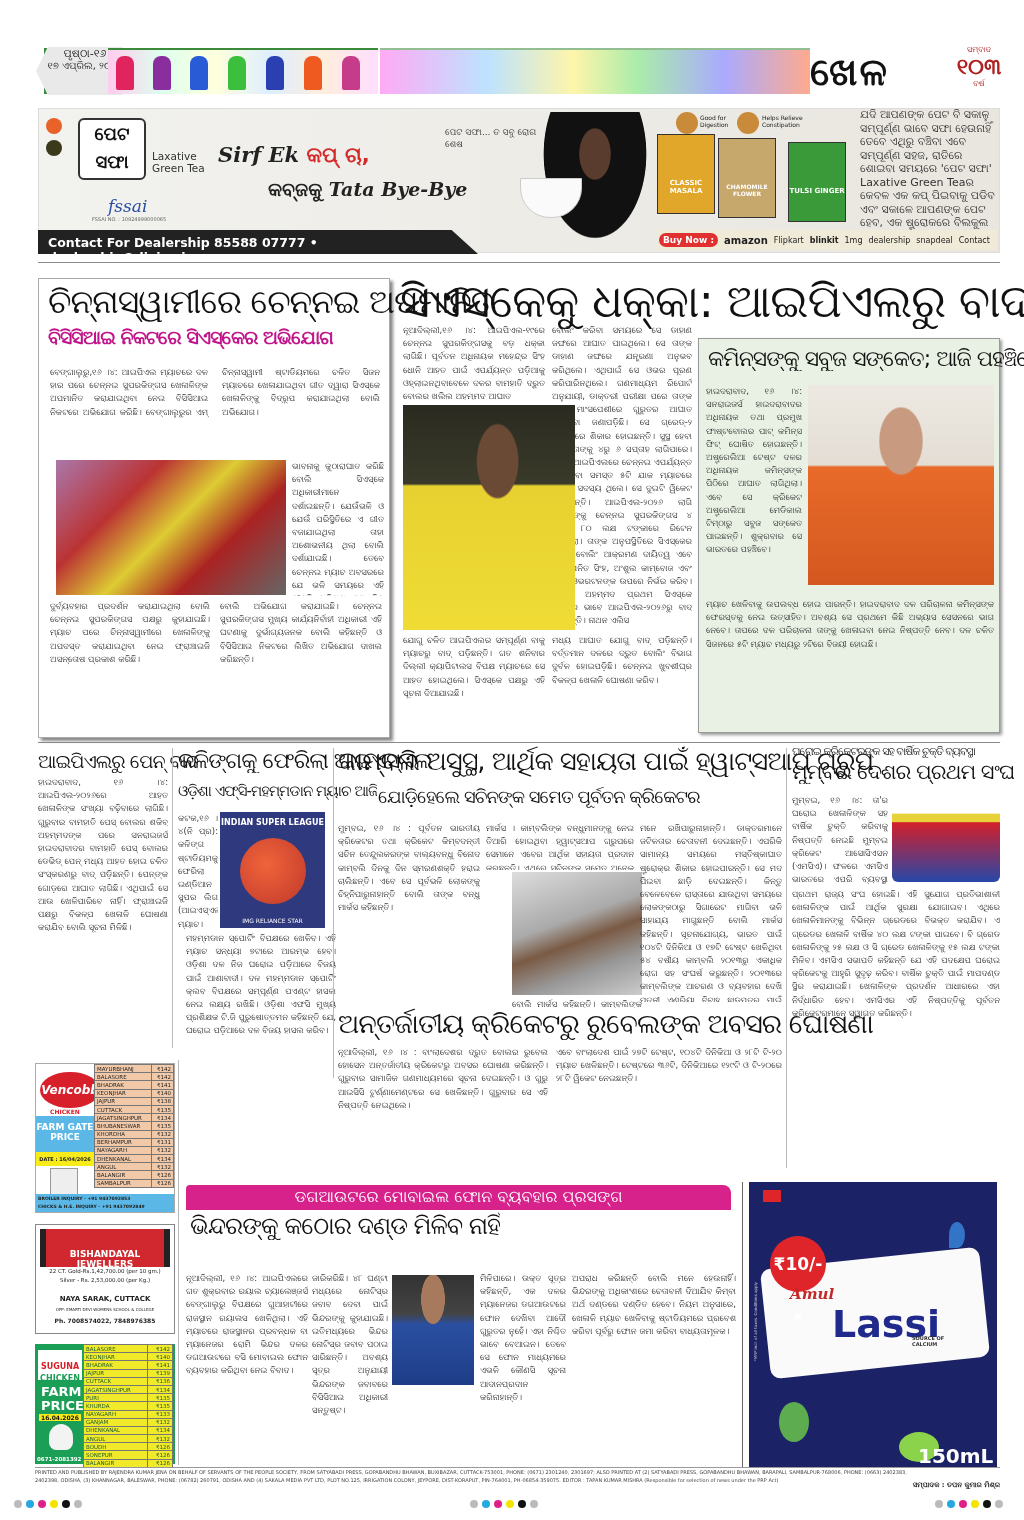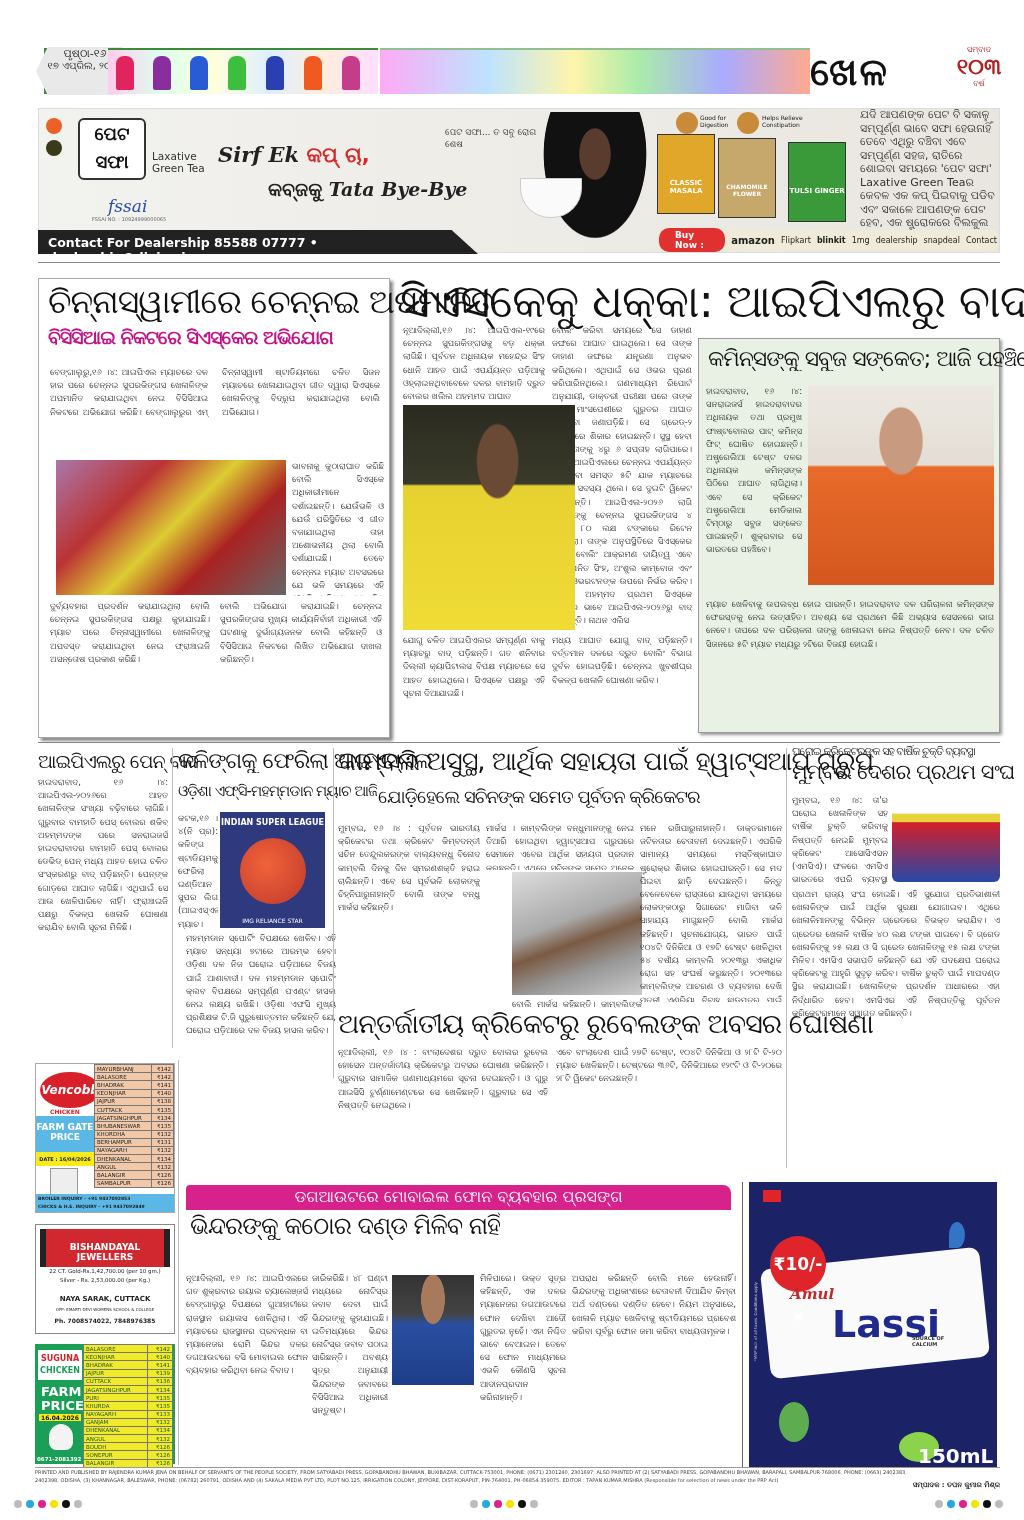--- a/index.html
+++ b/index.html
@@ -26,21 +26,21 @@
 #ad-fssaino{left:92px;top:216px;font-size:5px;color:#666}
 #ad-tag1{left:218px;top:142px;font-size:21px;font-style:italic;font-weight:bold;font-family:"DejaVu Serif",serif;color:#222}
 #ad-tag1 .red{color:#d32a2a;font-style:normal;font-family:"DejaVu Sans",sans-serif}
 #ad-tag2{left:268px;top:178px;font-size:19px;font-style:italic;font-weight:bold;font-family:"DejaVu Serif",serif;color:#222}
 #ad-small{left:445px;top:126px;font-size:9px;color:#333;line-height:12px}
 #ad-person{left:535px;top:112px;width:120px;height:140px;background:radial-gradient(ellipse at 50% 30%,#5a3c2e 0 18%,#111 19% 60%,transparent 61%)}
 #ad-cup{left:520px;top:178px;width:62px;height:40px;background:#fafafa;border-radius:0 0 30px 30px;border:1px solid #ccc}
 .box{position:absolute;width:58px;height:80px;border:1px solid #333}
 #ad-right{left:860px;top:108px;width:138px;font-size:11px;line-height:13.5px;color:#333}
 #ad-buy{left:657px;top:230px;width:340px;height:20px;background:#f0ead8;font-size:8px;display:flex;align-items:center;gap:6px;padding-left:2px}
-#ad-buy .btn{background:#e03030;color:#fff;font-weight:bold;border-radius:10px;padding:2px 16px;font-size:9px}
+#ad-buy .btn{background:#e03030;color:#fff;font-weight:bold;border-radius:10px;padding:2px 4px;font-size:9px}
 
 #box1{left:38px;top:278px;width:352px;height:460px;border:1px solid #aaa;box-shadow:3px 3px 3px #888}
 #h1{left:48px;top:282px;font-size:33px;color:#111}
 #h1sub{left:48px;top:326px;font-size:19px;color:#c0148a;font-weight:bold}
 #img1{left:56px;top:460px;width:230px;height:135px;background:linear-gradient(135deg,#a7a 0%,#b33 30%,#dc3 50%,#a22 70%,#666 100%)}
 
 #h2{left:400px;top:274px;font-size:46px;color:#111}
 #img2{left:403px;top:405px;width:172px;height:225px;background:radial-gradient(ellipse at 55% 25%,#6b4a35 0 15%,transparent 16%),linear-gradient(180deg,#2a2a20 0%,#3a3a2a 35%,#e6d130 36%,#f0dc35 100%)}
 
 #box3{left:698px;top:338px;width:302px;height:395px;background:#e9f1e4;border:1px solid #999;box-shadow:2px 2px 3px #999}
@@ -274,30 +274,30 @@
         </tr>
       </tbody>
   </table>
   <div style="position:absolute;left:0;bottom:0;width:100%;height:18px;background:#5bb8e6;font-size:4.5px;font-weight:bold;padding:1px 2px;line-height:8px">
     <div><span>BROILER INQUIRY -</span> <span>+91 9437092853</span></div>
     <div><span>CHICKS &amp; H.E. INQUIRY -</span> <span>+91 9437092849</span></div>
   </div>
 </div>
 
 <div class="abs" id="jewel">
-  <div style="position:absolute;left:4px;top:4px;width:130px;height:38px;background:#d0282e;color:#fff;font-weight:bold;font-size:9px;text-align:center;padding-top:13px;border-left:6px solid #222;border-right:6px solid #222">BISHANDAYAL JEWELLERS</div>
+  <div style="position:absolute;left:4px;top:4px;width:130px;height:38px;background:#d0282e;color:#fff;font-weight:bold;font-size:9px;text-align:center;padding-top:20px;border-left:6px solid #222;border-right:6px solid #222">BISHANDAYAL JEWELLERS</div>
   <div style="position:absolute;left:4px;top:42px;width:130px;font-size:5.5px;text-align:center;line-height:9px">22 CT. Gold-Rs.1,42,700.00 (per 10 gm.)</div>
   <div style="position:absolute;left:4px;top:52px;width:130px;font-size:5.5px;text-align:center">Silver - Rs. 2,53,000.00 (per Kg.)</div>
   <div style="position:absolute;left:4px;top:70px;width:130px;font-size:7px;font-weight:bold;text-align:center">NAYA SARAK, CUTTACK</div>
   <div style="position:absolute;left:2px;top:82px;width:134px;font-size:4px;text-align:center">OPP: EMARTI DEVI WOMENS SCHOOL &amp; COLLEGE</div>
   <div style="position:absolute;left:4px;top:92px;width:130px;font-size:6px;font-weight:bold;text-align:center">Ph. 7008574022, 7848976385</div>
 </div>
 
 <div class="abs" id="suguna">
-  <div style="position:absolute;left:3px;top:6px;width:44px;height:30px;background:#fff;text-align:center;font-weight:bold;font-size:8px;line-height:12px;padding-top:3px">
+  <div style="position:absolute;left:3px;top:6px;width:44px;height:30px;background:#fff;text-align:center;font-weight:bold;font-size:8px;line-height:12px;padding-top:11px">
     <div style="color:#d8202a">SUGUNA</div>
     <div style="color:#1b9e55">CHICKEN</div>
   </div>
   <div style="position:absolute;left:6px;top:40px;font-size:13px;font-weight:bold">FARM</div>
   <div style="position:absolute;left:6px;top:54px;font-size:13px;font-weight:bold">PRICE</div>
   <div style="position:absolute;left:4px;top:70px;width:42px;background:#f7ec1a;color:#111;font-size:6px;font-weight:bold;text-align:center">16.04.2026</div>
   <div style="position:absolute;left:14px;top:80px;width:24px;height:26px;background:#f3f3f3;border-radius:50% 50% 30% 30%"></div>
   <div style="position:absolute;left:2px;bottom:2px;font-size:5.5px;font-weight:bold">0671-2081392</div>
   <table class="price-table" style="left:48px;top:0;width:90px;background:#f1ea2a;color:#1b5a2e">
     <tbody id="suguna-rows">

